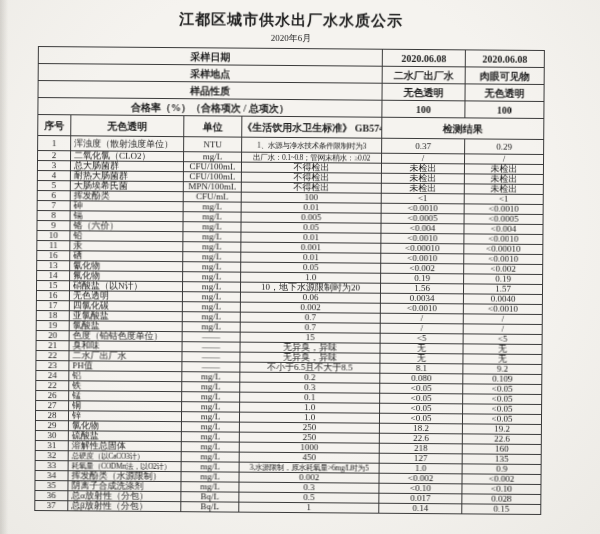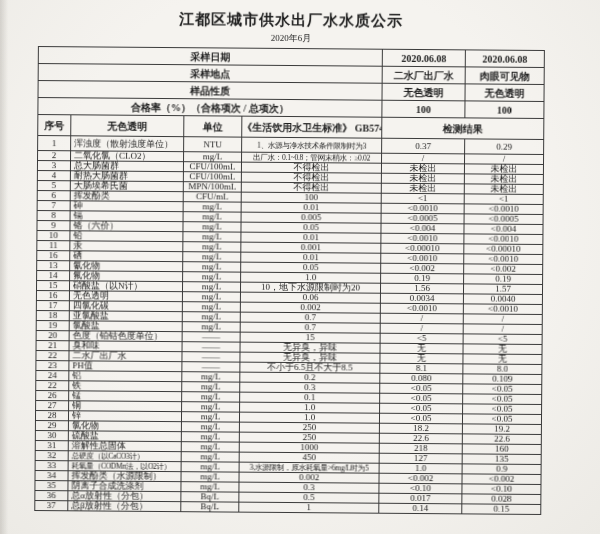--- a/index.html
+++ b/index.html
@@ -264,21 +264,21 @@
           <td class="std">无异臭，异味</td>
           <td class="res">无</td>
           <td class="res">无</td>
         </tr>
         <tr>
           <td class="idx">23</td>
           <td class="item">PH值</td>
           <td class="unit">——</td>
           <td class="std">不小于6.5且不大于8.5</td>
           <td class="res">8.1</td>
-          <td class="res">8.0</td>
+          <td class="res">9.2</td>
         </tr>
         <tr>
           <td class="idx">24</td>
           <td class="item">铝</td>
           <td class="unit">mg/L</td>
           <td class="std">0.2</td>
           <td class="res">0.080</td>
           <td class="res">0.109</td>
         </tr>
         <tr>

